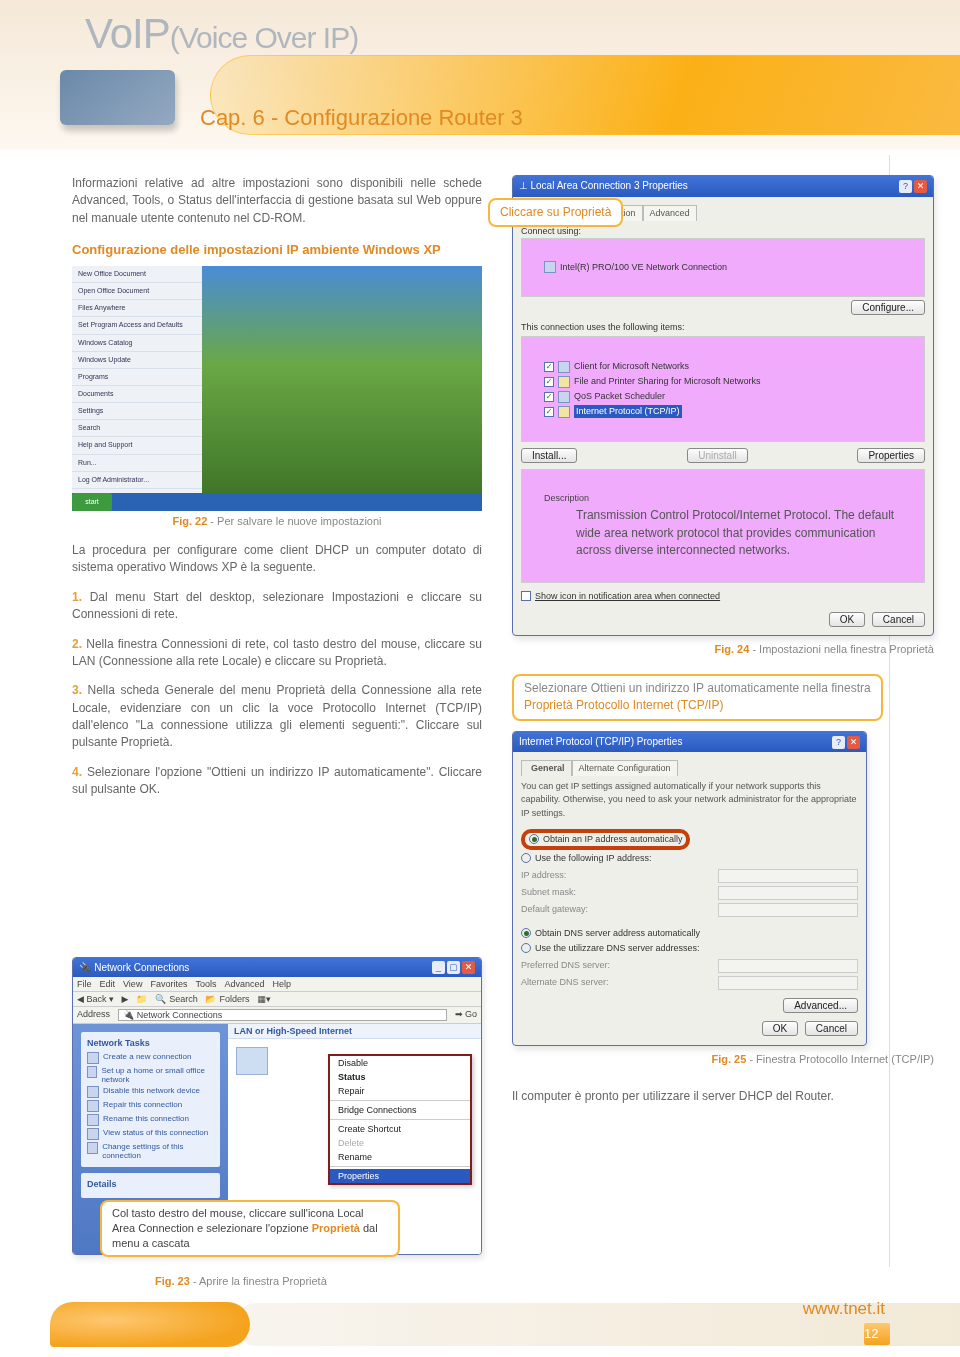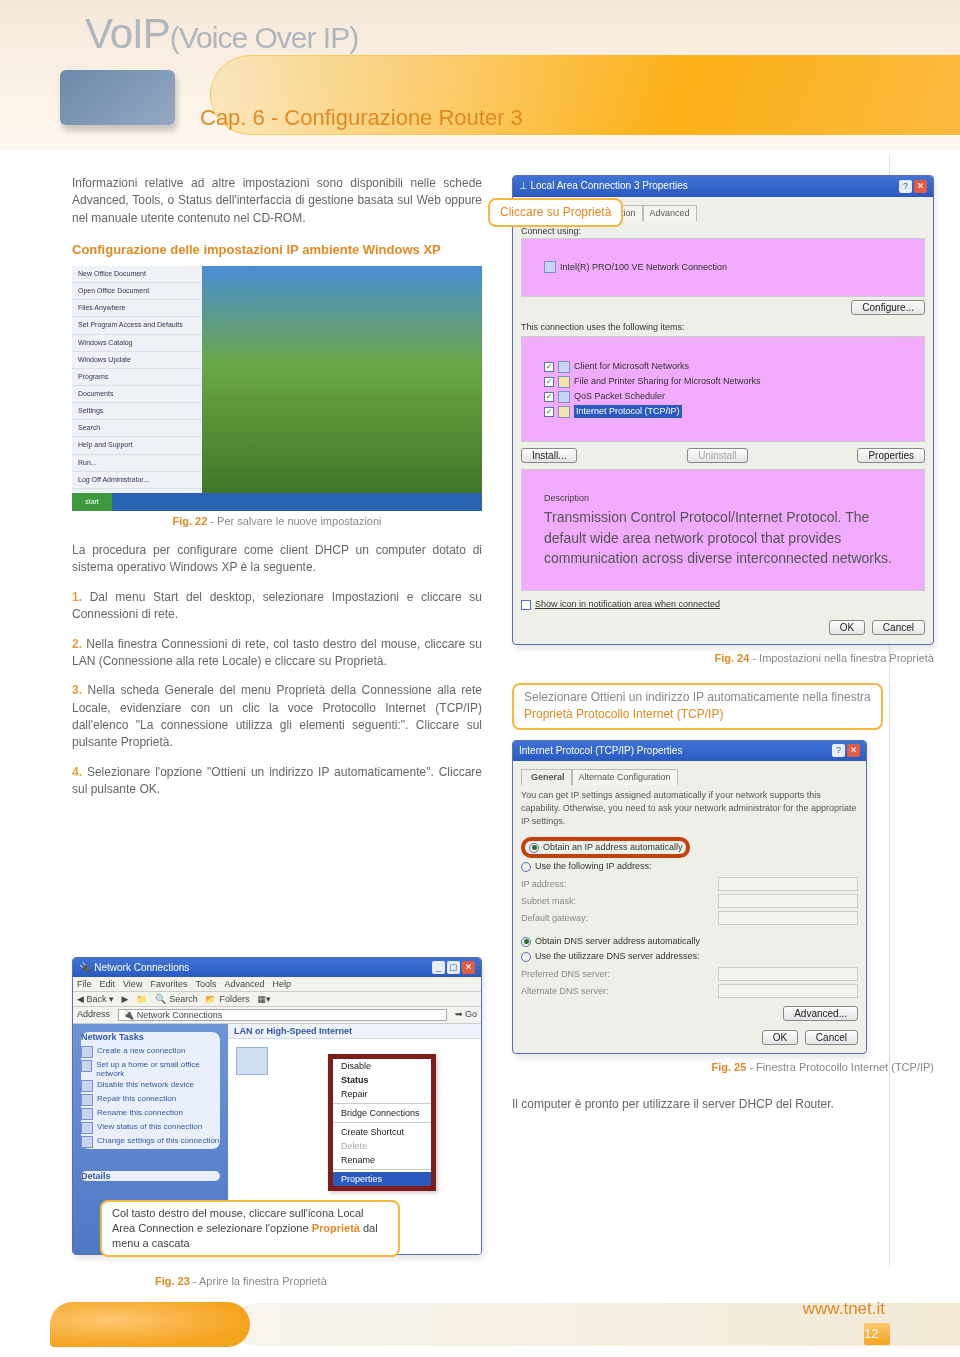--- a/index.html
+++ b/index.html
@@ -156,27 +156,27 @@
     border-radius: 4px;
     overflow:hidden;
     font-size:10px;
     color:#333;
     box-shadow: 2px 4px 6px rgba(0,0,0,0.1);
     background:#fff;
   }
   .nc-toolbar{background:#f3f3ee;border-bottom:1px solid #ccc;padding:2px 4px;display:flex;gap:8px;font-size:9px;color:#444;}
   .nc-body{display:flex;height:230px;}
   .nc-side{width:155px;background:linear-gradient(#6e94d8,#4f78c4);padding:8px;}
-  .nc-panel{background:#e9f0fb;border-radius:8px;margin-bottom:22px;}
+  .nc-panel{background:#e9f0fb;border-radius:2px;padding:6px;margin-bottom:6px;}
   .nc-panel-h{font-size:9px;font-weight:700;color:#3258a0;margin-bottom:3px;}
   .nc-panel .it{display:flex;gap:4px;align-items:flex-start;font-size:8px;color:#3258a0;padding:1px 0;}
   .nc-main{flex:1;background:#fff;position:relative;}
   .nc-section-h{background:#eef3fb;color:#3258a0;font-size:9px;font-weight:700;padding:2px 6px;border-bottom:1px solid #d2dcef;}
   .nc-icon{width:32px;height:28px;background:#cdddf2;border:1px solid #9ab0d6;margin:8px;display:inline-block;}
-  .ctx-menu{position:absolute;top:30px;left:100px;background:#fff;border:5px solid #7f1d1d;box-shadow:2px 2px 4px rgba(0,0,0,0.2);width:108px;}
+  .ctx-menu{position:absolute;top:30px;left:100px;background:#fff;border:2px solid #7f1d1d;box-shadow:2px 2px 4px rgba(0,0,0,0.2);width:144px;}
   .ctx-menu .mi{font-size:9px;padding:2px 8px;color:#222;}
   .ctx-menu .mi.sel{background:#2a5ac0;color:#fff;}
   .ctx-menu .sep{border-top:1px solid #ccc;margin:2px 0;}
   .annot-callout {
     position: absolute;
     left: 100px;
     top: 1200px;
     width: 300px;
   }
   .annot-callout .callout{color:#444;font-size:11px;line-height:1.35;}
@@ -309,21 +309,21 @@
                 <span class="hl">Internet Protocol (TCP/IP)</span>
               </div>
           </div>
           <div style="display:flex;justify-content:space-between;margin-bottom:6px;">
             <button class="win-btn">Install...</button>
             <button class="win-btn" style="color:#aaa;">Uninstall</button>
             <button class="win-btn">Properties</button>
           </div>
           <div class="grp">
             <div class="grp-title">Description</div>
-            <div style="font-size:14px;color:#555;">Transmission Control Protocol/Internet Protocol. The default wide area network protocol that provides communication across diverse interconnected networks.</div>
+            <div style="font-size:12px;color:#555;margin-left:32px;">Transmission Control Protocol/Internet Protocol. The default wide area network protocol that provides communication across diverse interconnected networks.</div>
           </div>
           <div class="list-row">
               <span class="chk"></span>
               <span style="font-size:9px;text-decoration:underline;">Show icon in notification area when connected</span>
             </div>
           <div style="text-align:right;margin-top:8px;">
             <button class="win-btn" style="margin-right:4px;">OK</button>
             <button class="win-btn">Cancel</button>
           </div>
         </div>

